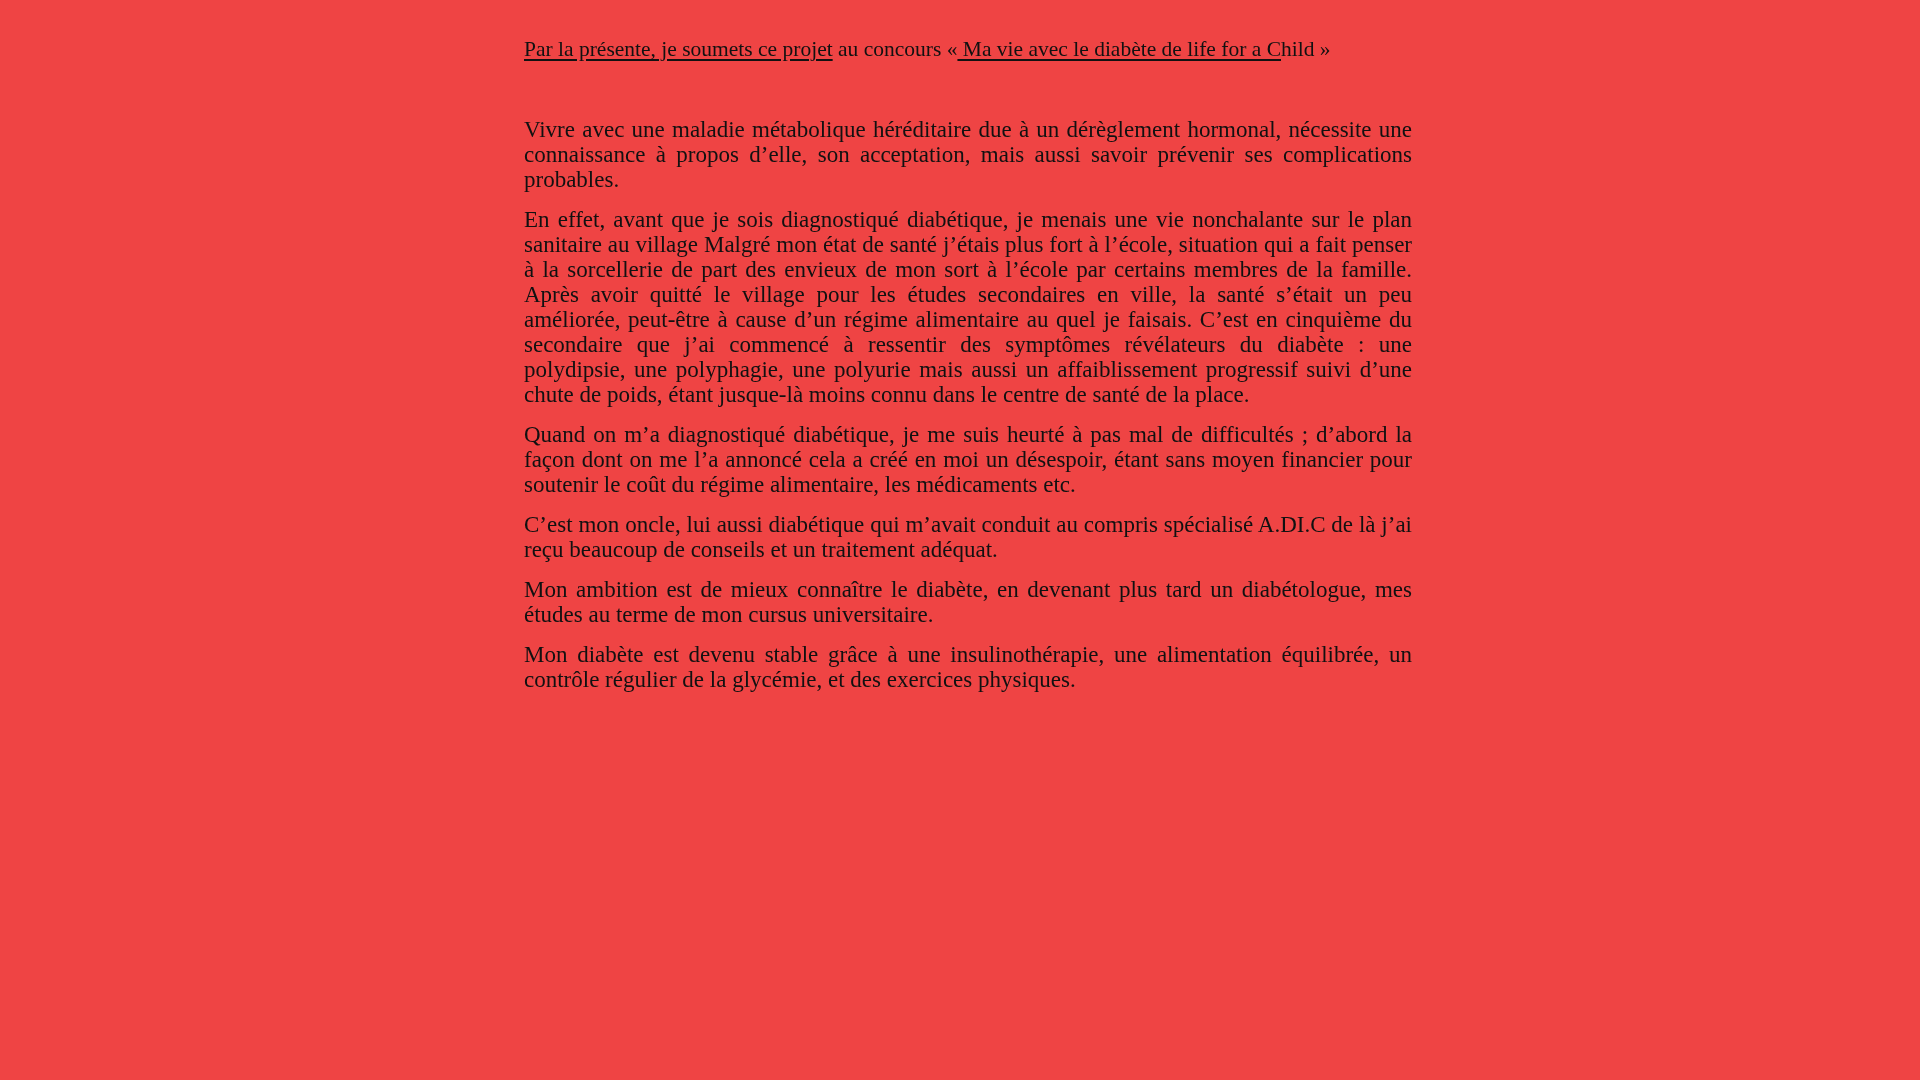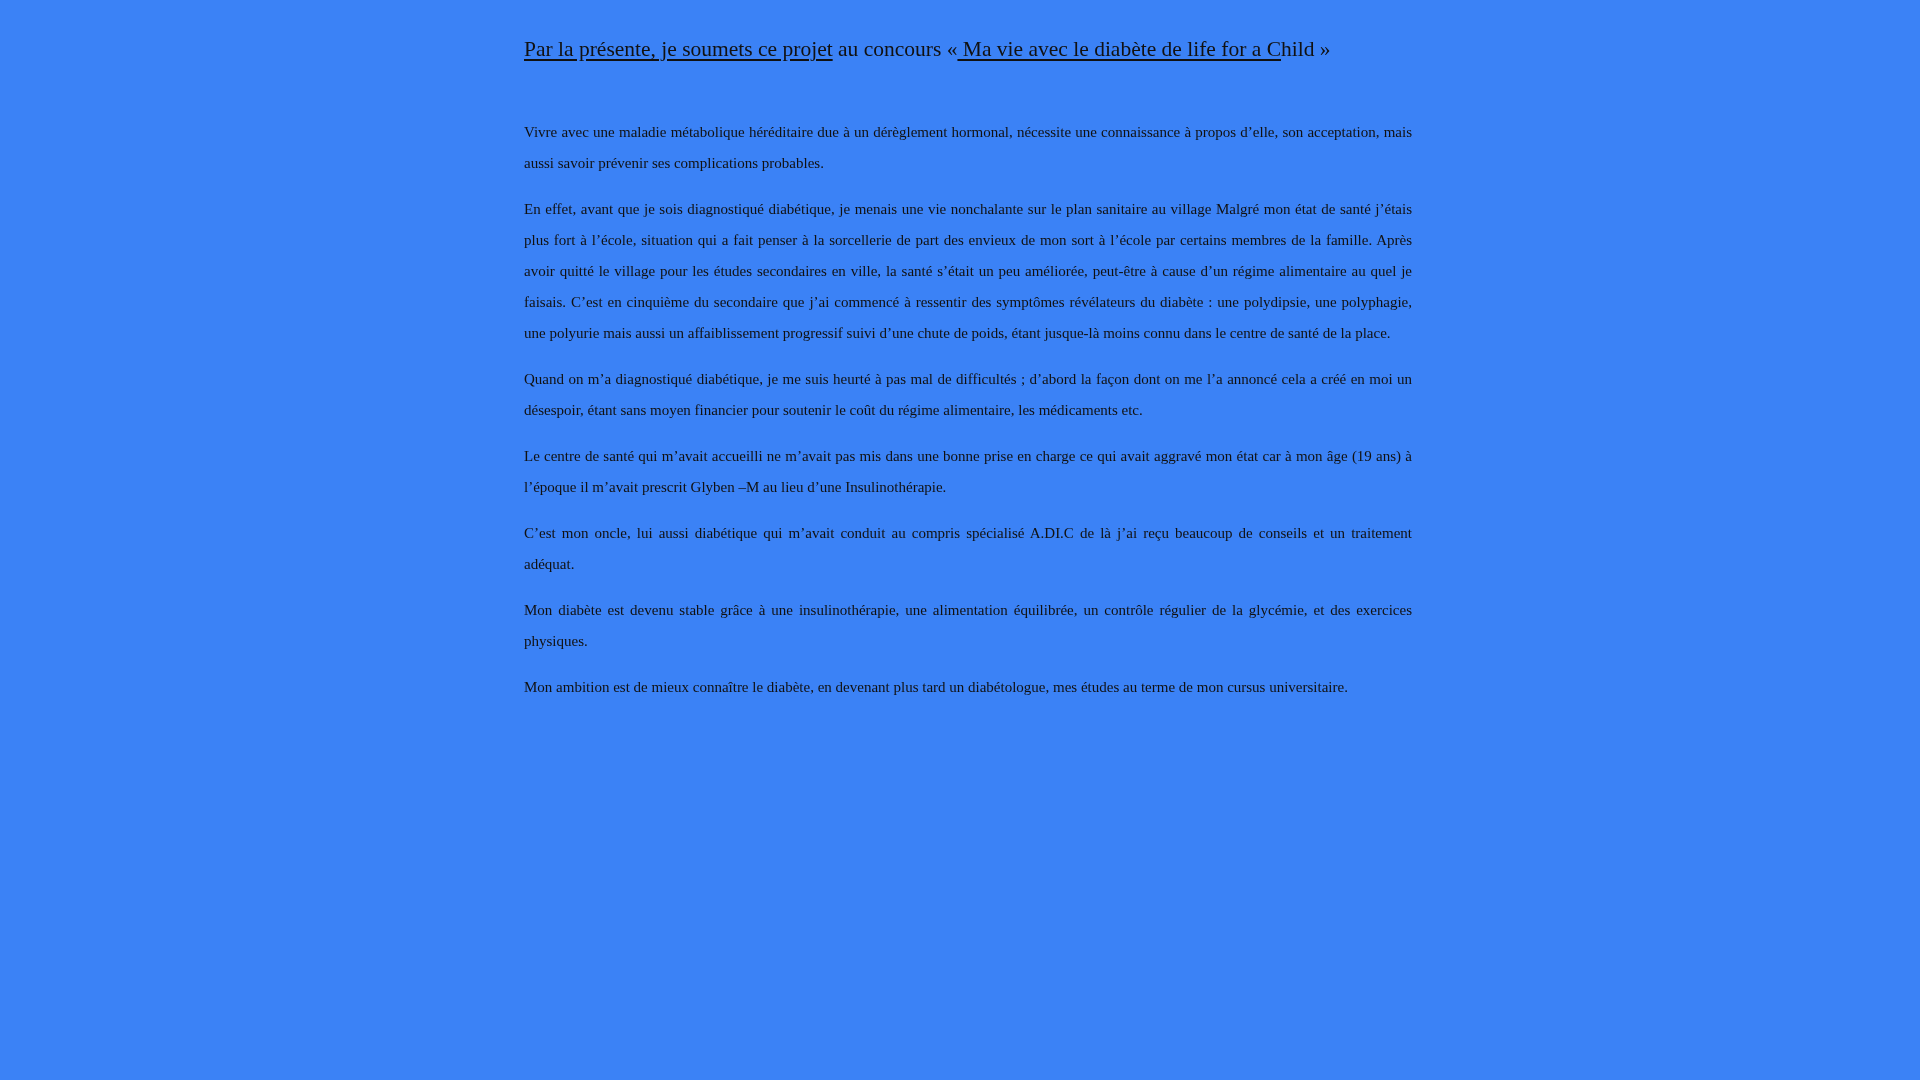--- a/index.html
+++ b/index.html
@@ -6,21 +6,21 @@
     margin: 0;
     padding: 0;
     background: #ffffff;
     width: 1920px;
     height: 1080px;
     overflow: hidden;
   }
   .page {
     width: 1920px;
     height: 1080px;
-    background: #3b82f6;
+    background: #ef4444;
     box-sizing: border-box;
     padding-top: 34px;
     font-family: "Liberation Serif", "DejaVu Serif", serif;
     color: #111111;
   }
   .doc-column {
     width: 892px;
     margin: 0 auto;
     position: relative;
     left: 10px;
@@ -31,42 +31,41 @@
     margin: 0 0 52px 0;
     text-align: justify;
     white-space: nowrap;
   }
   .doc-title .u {
     text-decoration: underline;
     text-underline-offset: 3px;
     text-decoration-thickness: 1.5px;
   }
   .doc-body p {
-    font-size: 15px;
-    line-height: 31px;
+    font-size: 23px;
+    line-height: 25px;
     margin: 0 4px 15px 0;
     text-align: justify;
     text-justify: inter-word;
     hyphens: none;
   }
 </style>
 </head>
 <body>
 
 <div class="page">
   <div class="doc-column">
 
     <div class="doc-title">
       <span class="u">Par la présente, je soumets ce projet</span><span class="nu"> au concours «</span><span class="u"> Ma vie avec le diabète de life for a C</span><span class="nu">hild »</span>
     </div>
 
     <div class="doc-body">
       <p>Vivre avec une maladie métabolique héréditaire due à un dérèglement hormonal, nécessite une connaissance à propos d’elle, son acceptation, mais aussi savoir prévenir ses complications probables.</p>
       <p>En effet, avant que je sois diagnostiqué diabétique, je menais une vie nonchalante sur le plan sanitaire au village Malgré mon état de santé j’étais plus fort à l’école, situation qui a fait penser à la sorcellerie de part des envieux de mon sort à l’école par certains membres de la famille. Après avoir quitté le village pour les études secondaires en ville, la santé s’était un peu améliorée, peut-être à cause d’un régime alimentaire au quel je faisais. C’est en cinquième du secondaire que j’ai commencé à ressentir des symptômes révélateurs du diabète : une polydipsie, une polyphagie, une polyurie mais aussi un affaiblissement progressif suivi d’une chute de poids, étant jusque-là moins connu dans le centre de santé de la place.</p>
       <p>Quand on m’a diagnostiqué diabétique, je me suis heurté à pas mal de difficultés ; d’abord la façon dont on me l’a annoncé cela a créé en moi un désespoir, étant sans moyen financier pour soutenir le coût du régime alimentaire, les médicaments etc.</p>
-      <p>Le centre de santé qui m’avait accueilli ne m’avait pas mis dans une bonne prise en charge ce qui avait aggravé mon état car à mon âge (19 ans) à l’époque il m’avait prescrit Glyben –M au lieu d’une Insulinothérapie.</p>
       <p>C’est mon oncle, lui aussi diabétique qui m’avait conduit au compris spécialisé A.DI.C de là j’ai reçu beaucoup de conseils et un traitement adéquat.</p>
+      <p>Mon ambition est de mieux connaître le diabète, en devenant plus tard un diabétologue, mes études au terme de mon cursus universitaire.</p>
       <p>Mon diabète est devenu stable grâce à une insulinothérapie, une alimentation équilibrée, un contrôle régulier de la glycémie, et des exercices physiques.</p>
-      <p>Mon ambition est de mieux connaître le diabète, en devenant plus tard un diabétologue, mes études au terme de mon cursus universitaire.</p>
     </div>
 
   </div>
 </div>
 
 </body></html>

